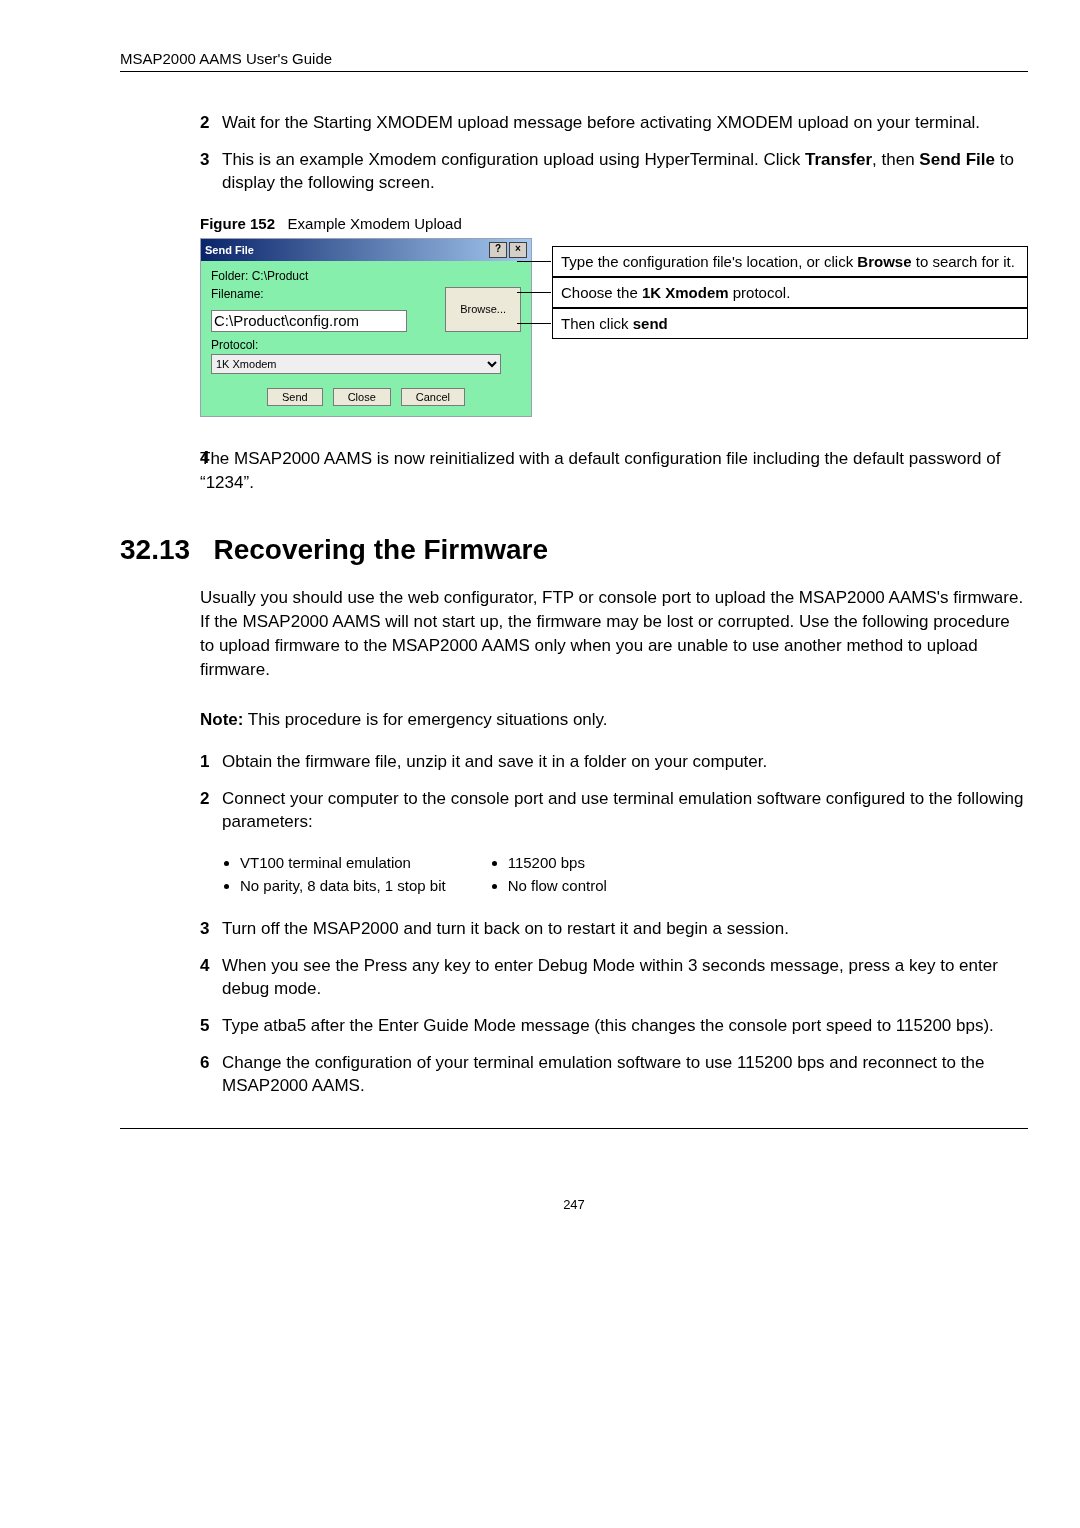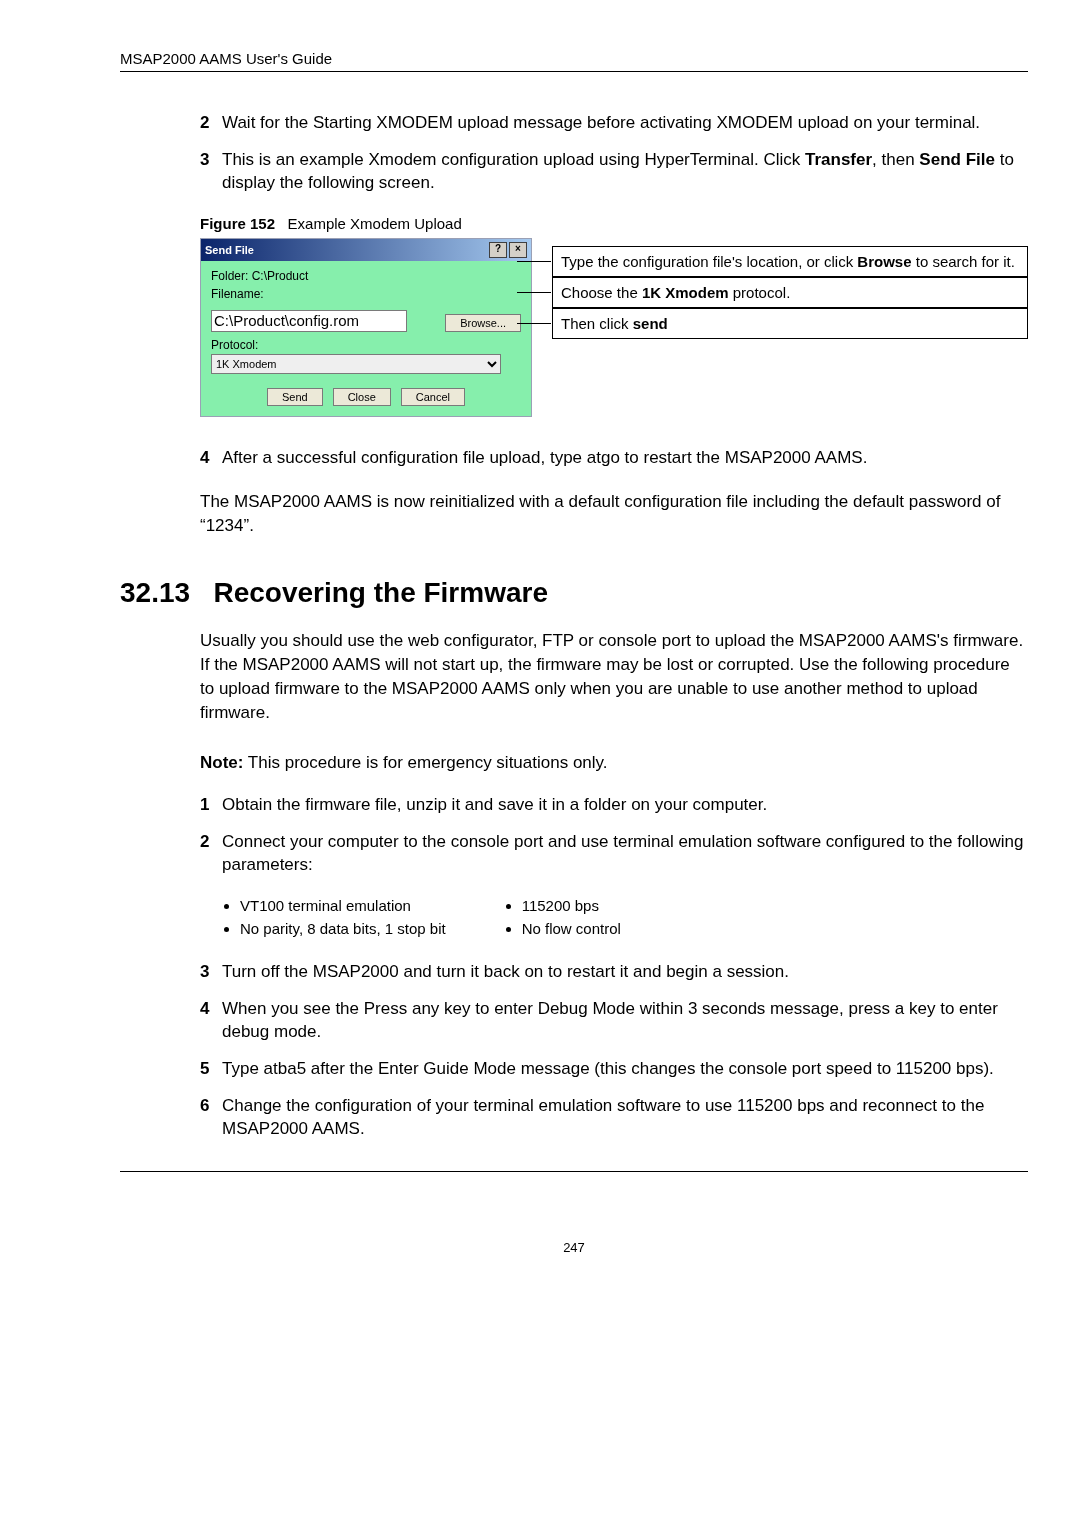--- a/index.html
+++ b/index.html
@@ -74,21 +74,21 @@
   }
   .dlg-body {
     background: #86efac;
     padding: 8px 10px 10px 10px;
   }
   .dlg-body .row { margin-bottom: 4px; }
   .dlg-body label { display:block; margin-bottom:2px; }
   .dlg-body input[type=text] {
     width: 190px; height:18px; font-size:15px; border:1px solid #7a7a7a; background:#fff;margin-top:7px;
   }
-  .dlg-body .file-row { display:flex; align-items:flex-end;}
+  .dlg-body .file-row { display:flex; }
   .dlg-body select { width: 290px; height:20px; font-size:11px; border:1px solid #7a7a7a;}
   .dlg-btn {
     border:1px solid #7a7a7a; background:#ece9d8; padding:2px 14px; font-size:11px;
   }
   .dlg-buttons { text-align:center; margin-top:14px; display:flex; justify-content:center; gap:10px;}
   .annotations {
     flex: 1;
     padding-top: 8px;
     display:flex;
     flex-direction:column;
@@ -116,21 +116,21 @@
     font-size:28px;
     font-weight:bold;
     margin: 40px 0 20px 0;
     padding-left:0;
   }
   .note {
     font-size:17px; line-height:1.4; margin:6px 0 20px 0;
   }
   .params {
     display:flex;
-    gap:58px;
+    gap:44px;
     padding-left:22px;
     margin-bottom:18px;
     font-size:15px;
   }
   .params ul { list-style: disc; padding-left:18px; margin:0;}
   .params li { margin-bottom:6px;}
   .footer { text-align:center; font-size:13px; margin-top:68px;}
   .mono { font-family: inherit; }
 </style>
 </head>
@@ -200,21 +200,20 @@
         </div>
         <div class="box">
           <span>Then click </span><span class="bold">send</span>
         </div>
       </div>
     </div>
 
     <ol class="steps">
       <li>
         <span class="num">4</span>
-        <span>After a successful configuration file upload, type atgo to restart the MSAP2000 AAMS.</span>
       </li>
     </ol>
   </div>
 
   <p class="plainpara" style="padding-left:80px;">The MSAP2000 AAMS is now reinitialized with a default configuration file including the default password of “1234”.</p>
 
   <h2 class="section">
     <span>32.13</span>&nbsp;&nbsp;&nbsp;<span>Recovering the Firmware</span>
   </h2>
 

